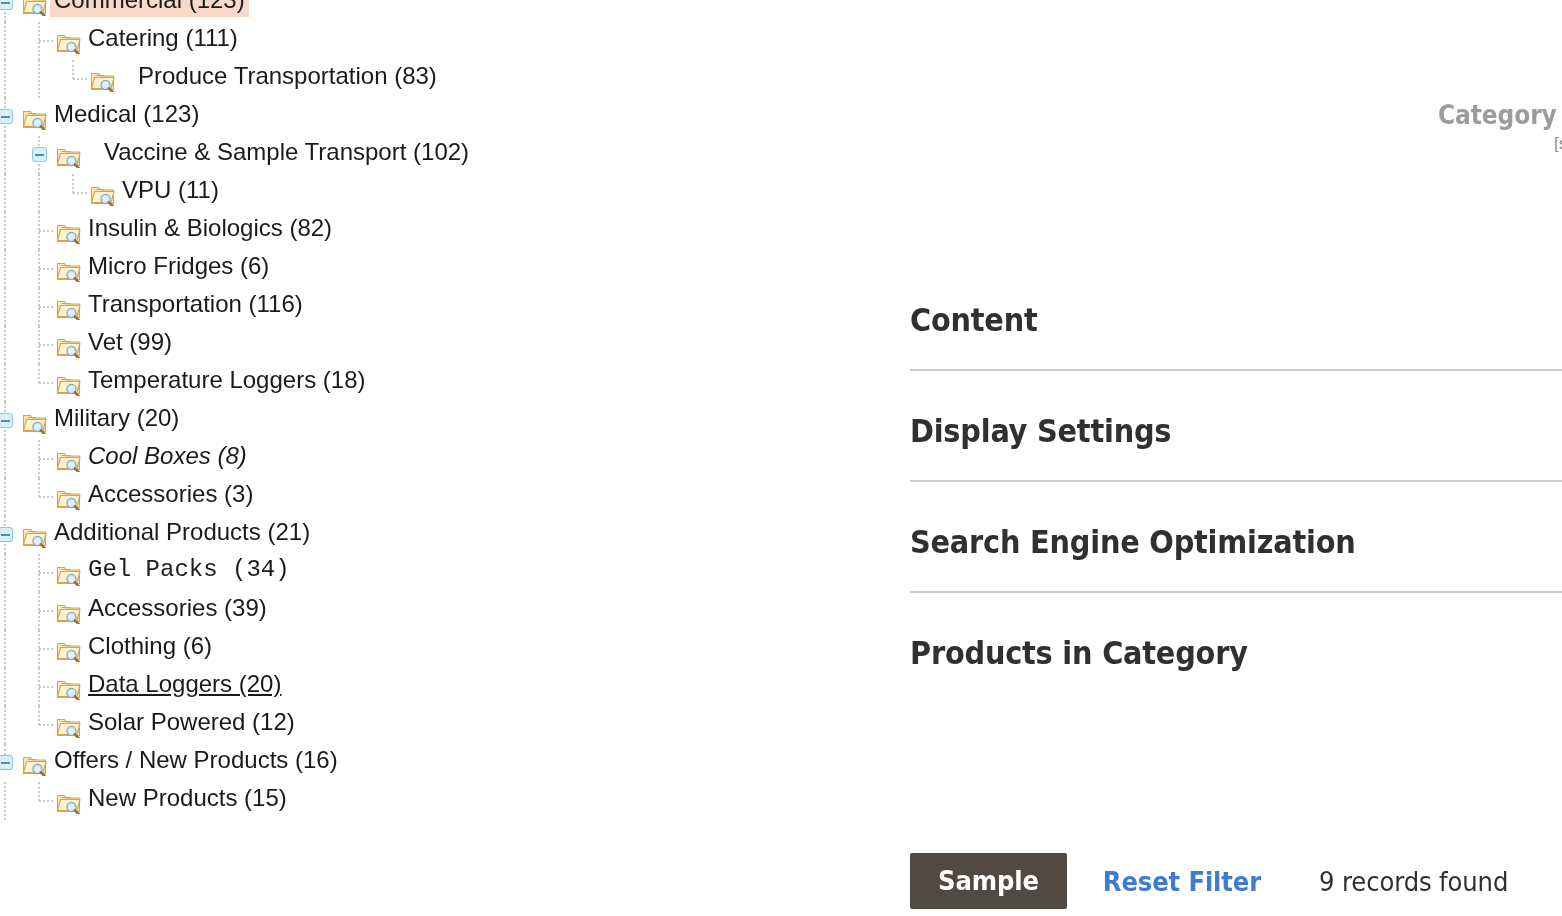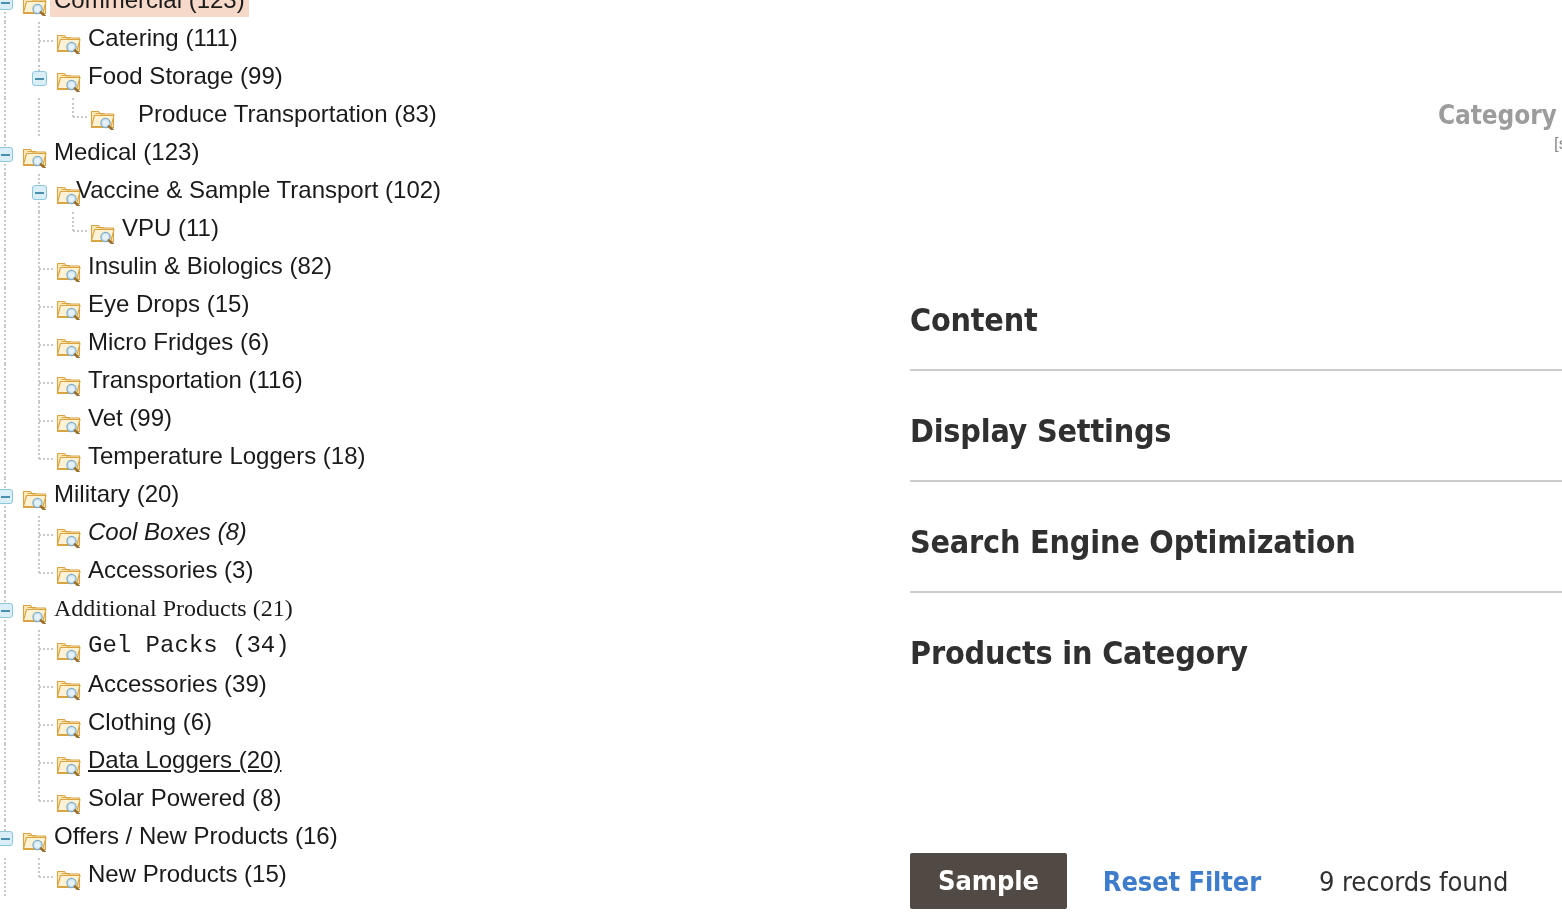--- a/index.html
+++ b/index.html
@@ -249,36 +249,20 @@
               <path d="M6 7.5 h8" stroke="#d9a441" stroke-width="1" stroke-linecap="round" fill="none"></path>
               <circle cx="15.5" cy="17" r="4.6" fill="#cfe4f2" stroke="#7fa9c6" stroke-width="1.2"></circle>
               <circle cx="15.5" cy="17" r="2.7" fill="#eaf4fb" opacity="0.85"></circle>
               <path d="M18.9 20.4 L22.6 24" stroke="#9a7034" stroke-width="2.6" stroke-linecap="round"></path>
             </svg>
           </span>
           <span class="tree-label" style="left: 84px;">Catering (111)</span>
         </li>
         <li class="tree-row">
           <span class="guide" style="left: 4px;"></span>
-          <span class="guide half" style="left: 38px;"></span>
-          <span class="expander" style="left: 32px;"></span>
-          <span class="folder-icon" style="left: 56px;">
-            <svg viewBox="0 0 26 24" width="26" height="24" aria-hidden="true">
-              <path d="M1.5 5.5 h7 l2 2.5 h13 v13.5 h-22 z" fill="#fde9b8" stroke="#d9a441" stroke-width="1.1" stroke-linejoin="round"></path>
-              <path d="M4.5 9.5 h19.5 l-3 11 h-19.5 z" fill="#fdf3d4" stroke="#d9a441" stroke-width="1.1" stroke-linejoin="round"></path>
-              <path d="M6 7.5 h8" stroke="#d9a441" stroke-width="1" stroke-linecap="round" fill="none"></path>
-              <circle cx="15.5" cy="17" r="4.6" fill="#cfe4f2" stroke="#7fa9c6" stroke-width="1.2"></circle>
-              <circle cx="15.5" cy="17" r="2.7" fill="#eaf4fb" opacity="0.85"></circle>
-              <path d="M18.9 20.4 L22.6 24" stroke="#9a7034" stroke-width="2.6" stroke-linecap="round"></path>
-            </svg>
-          </span>
-          <span class="tree-label" style="left: 84px;">Food Storage (99)</span>
-        </li>
-        <li class="tree-row">
-          <span class="guide" style="left: 4px;"></span>
           <span class="guide" style="left: 38px;"></span>
           <span class="guide half" style="left: 72px;"></span>
           <span class="elbow" style="left: 73px;"></span>
           <span class="folder-icon" style="left: 90px;">
             <svg viewBox="0 0 26 24" width="26" height="24" aria-hidden="true">
               <path d="M1.5 5.5 h7 l2 2.5 h13 v13.5 h-22 z" fill="#fde9b8" stroke="#d9a441" stroke-width="1.1" stroke-linejoin="round"></path>
               <path d="M4.5 9.5 h19.5 l-3 11 h-19.5 z" fill="#fdf3d4" stroke="#d9a441" stroke-width="1.1" stroke-linejoin="round"></path>
               <path d="M6 7.5 h8" stroke="#d9a441" stroke-width="1" stroke-linecap="round" fill="none"></path>
               <circle cx="15.5" cy="17" r="4.6" fill="#cfe4f2" stroke="#7fa9c6" stroke-width="1.2"></circle>
               <circle cx="15.5" cy="17" r="2.7" fill="#eaf4fb" opacity="0.85"></circle>
@@ -309,21 +293,21 @@
           <span class="folder-icon" style="left: 56px;">
             <svg viewBox="0 0 26 24" width="26" height="24" aria-hidden="true">
               <path d="M1.5 5.5 h7 l2 2.5 h13 v13.5 h-22 z" fill="#fde9b8" stroke="#d9a441" stroke-width="1.1" stroke-linejoin="round"></path>
               <path d="M4.5 9.5 h19.5 l-3 11 h-19.5 z" fill="#fdf3d4" stroke="#d9a441" stroke-width="1.1" stroke-linejoin="round"></path>
               <path d="M6 7.5 h8" stroke="#d9a441" stroke-width="1" stroke-linecap="round" fill="none"></path>
               <circle cx="15.5" cy="17" r="4.6" fill="#cfe4f2" stroke="#7fa9c6" stroke-width="1.2"></circle>
               <circle cx="15.5" cy="17" r="2.7" fill="#eaf4fb" opacity="0.85"></circle>
               <path d="M18.9 20.4 L22.6 24" stroke="#9a7034" stroke-width="2.6" stroke-linecap="round"></path>
             </svg>
           </span>
-          <span class="tree-label" style="left: 72px;">Vaccine &amp; Sample Transport (102)</span>
+          <span class="tree-label" style="left: 100px;">Vaccine &amp; Sample Transport (102)</span>
         </li>
         <li class="tree-row">
           <span class="guide" style="left: 4px;"></span>
           <span class="guide" style="left: 38px;"></span>
           <span class="guide half" style="left: 72px;"></span>
           <span class="elbow" style="left: 73px;"></span>
           <span class="folder-icon" style="left: 90px;">
             <svg viewBox="0 0 26 24" width="26" height="24" aria-hidden="true">
               <path d="M1.5 5.5 h7 l2 2.5 h13 v13.5 h-22 z" fill="#fde9b8" stroke="#d9a441" stroke-width="1.1" stroke-linejoin="round"></path>
               <path d="M4.5 9.5 h19.5 l-3 11 h-19.5 z" fill="#fdf3d4" stroke="#d9a441" stroke-width="1.1" stroke-linejoin="round"></path>
@@ -358,36 +342,20 @@
           <span class="folder-icon" style="left: 56px;">
             <svg viewBox="0 0 26 24" width="26" height="24" aria-hidden="true">
               <path d="M1.5 5.5 h7 l2 2.5 h13 v13.5 h-22 z" fill="#fde9b8" stroke="#d9a441" stroke-width="1.1" stroke-linejoin="round"></path>
               <path d="M4.5 9.5 h19.5 l-3 11 h-19.5 z" fill="#fdf3d4" stroke="#d9a441" stroke-width="1.1" stroke-linejoin="round"></path>
               <path d="M6 7.5 h8" stroke="#d9a441" stroke-width="1" stroke-linecap="round" fill="none"></path>
               <circle cx="15.5" cy="17" r="4.6" fill="#cfe4f2" stroke="#7fa9c6" stroke-width="1.2"></circle>
               <circle cx="15.5" cy="17" r="2.7" fill="#eaf4fb" opacity="0.85"></circle>
               <path d="M18.9 20.4 L22.6 24" stroke="#9a7034" stroke-width="2.6" stroke-linecap="round"></path>
             </svg>
           </span>
-          <span class="tree-label" style="left: 84px;">Eye Drops (15)</span>
-        </li>
-        <li class="tree-row">
-          <span class="guide" style="left: 4px;"></span>
-          <span class="guide" style="left: 38px;"></span>
-          <span class="elbow" style="left: 39px;"></span>
-          <span class="folder-icon" style="left: 56px;">
-            <svg viewBox="0 0 26 24" width="26" height="24" aria-hidden="true">
-              <path d="M1.5 5.5 h7 l2 2.5 h13 v13.5 h-22 z" fill="#fde9b8" stroke="#d9a441" stroke-width="1.1" stroke-linejoin="round"></path>
-              <path d="M4.5 9.5 h19.5 l-3 11 h-19.5 z" fill="#fdf3d4" stroke="#d9a441" stroke-width="1.1" stroke-linejoin="round"></path>
-              <path d="M6 7.5 h8" stroke="#d9a441" stroke-width="1" stroke-linecap="round" fill="none"></path>
-              <circle cx="15.5" cy="17" r="4.6" fill="#cfe4f2" stroke="#7fa9c6" stroke-width="1.2"></circle>
-              <circle cx="15.5" cy="17" r="2.7" fill="#eaf4fb" opacity="0.85"></circle>
-              <path d="M18.9 20.4 L22.6 24" stroke="#9a7034" stroke-width="2.6" stroke-linecap="round"></path>
-            </svg>
-          </span>
           <span class="tree-label" style="left: 84px;">Micro Fridges (6)</span>
         </li>
         <li class="tree-row">
           <span class="guide" style="left: 4px;"></span>
           <span class="guide" style="left: 38px;"></span>
           <span class="elbow" style="left: 39px;"></span>
           <span class="folder-icon" style="left: 56px;">
             <svg viewBox="0 0 26 24" width="26" height="24" aria-hidden="true">
               <path d="M1.5 5.5 h7 l2 2.5 h13 v13.5 h-22 z" fill="#fde9b8" stroke="#d9a441" stroke-width="1.1" stroke-linejoin="round"></path>
               <path d="M4.5 9.5 h19.5 l-3 11 h-19.5 z" fill="#fdf3d4" stroke="#d9a441" stroke-width="1.1" stroke-linejoin="round"></path>
@@ -484,21 +452,21 @@
           <span class="folder-icon" style="left: 22px;">
             <svg viewBox="0 0 26 24" width="26" height="24" aria-hidden="true">
               <path d="M1.5 5.5 h7 l2 2.5 h13 v13.5 h-22 z" fill="#fde9b8" stroke="#d9a441" stroke-width="1.1" stroke-linejoin="round"></path>
               <path d="M4.5 9.5 h19.5 l-3 11 h-19.5 z" fill="#fdf3d4" stroke="#d9a441" stroke-width="1.1" stroke-linejoin="round"></path>
               <path d="M6 7.5 h8" stroke="#d9a441" stroke-width="1" stroke-linecap="round" fill="none"></path>
               <circle cx="15.5" cy="17" r="4.6" fill="#cfe4f2" stroke="#7fa9c6" stroke-width="1.2"></circle>
               <circle cx="15.5" cy="17" r="2.7" fill="#eaf4fb" opacity="0.85"></circle>
               <path d="M18.9 20.4 L22.6 24" stroke="#9a7034" stroke-width="2.6" stroke-linecap="round"></path>
             </svg>
           </span>
-          <span class="tree-label" style="left: 50px; font-family: Liberation Serif, serif;">Additional Products (21)</span>
+          <span class="tree-label" style="left: 50px;">Additional Products (21)</span>
         </li>
         <li class="tree-row">
           <span class="guide" style="left: 4px;"></span>
           <span class="guide" style="left: 38px;"></span>
           <span class="elbow" style="left: 39px;"></span>
           <span class="folder-icon" style="left: 56px;">
             <svg viewBox="0 0 26 24" width="26" height="24" aria-hidden="true">
               <path d="M1.5 5.5 h7 l2 2.5 h13 v13.5 h-22 z" fill="#fde9b8" stroke="#d9a441" stroke-width="1.1" stroke-linejoin="round"></path>
               <path d="M4.5 9.5 h19.5 l-3 11 h-19.5 z" fill="#fdf3d4" stroke="#d9a441" stroke-width="1.1" stroke-linejoin="round"></path>
               <path d="M6 7.5 h8" stroke="#d9a441" stroke-width="1" stroke-linecap="round" fill="none"></path>
@@ -564,21 +532,21 @@
           <span class="folder-icon" style="left: 56px;">
             <svg viewBox="0 0 26 24" width="26" height="24" aria-hidden="true">
               <path d="M1.5 5.5 h7 l2 2.5 h13 v13.5 h-22 z" fill="#fde9b8" stroke="#d9a441" stroke-width="1.1" stroke-linejoin="round"></path>
               <path d="M4.5 9.5 h19.5 l-3 11 h-19.5 z" fill="#fdf3d4" stroke="#d9a441" stroke-width="1.1" stroke-linejoin="round"></path>
               <path d="M6 7.5 h8" stroke="#d9a441" stroke-width="1" stroke-linecap="round" fill="none"></path>
               <circle cx="15.5" cy="17" r="4.6" fill="#cfe4f2" stroke="#7fa9c6" stroke-width="1.2"></circle>
               <circle cx="15.5" cy="17" r="2.7" fill="#eaf4fb" opacity="0.85"></circle>
               <path d="M18.9 20.4 L22.6 24" stroke="#9a7034" stroke-width="2.6" stroke-linecap="round"></path>
             </svg>
           </span>
-          <span class="tree-label" style="left: 84px;">Solar Powered (8)</span>
+          <span class="tree-label" style="left: 84px;">Solar Powered (12)</span>
         </li>
         <li class="tree-row">
           <span class="guide half" style="left: 4px;"></span>
           <span class="expander" style="left: -2px;"></span>
           <span class="folder-icon" style="left: 22px;">
             <svg viewBox="0 0 26 24" width="26" height="24" aria-hidden="true">
               <path d="M1.5 5.5 h7 l2 2.5 h13 v13.5 h-22 z" fill="#fde9b8" stroke="#d9a441" stroke-width="1.1" stroke-linejoin="round"></path>
               <path d="M4.5 9.5 h19.5 l-3 11 h-19.5 z" fill="#fdf3d4" stroke="#d9a441" stroke-width="1.1" stroke-linejoin="round"></path>
               <path d="M6 7.5 h8" stroke="#d9a441" stroke-width="1" stroke-linecap="round" fill="none"></path>
               <circle cx="15.5" cy="17" r="4.6" fill="#cfe4f2" stroke="#7fa9c6" stroke-width="1.2"></circle>

